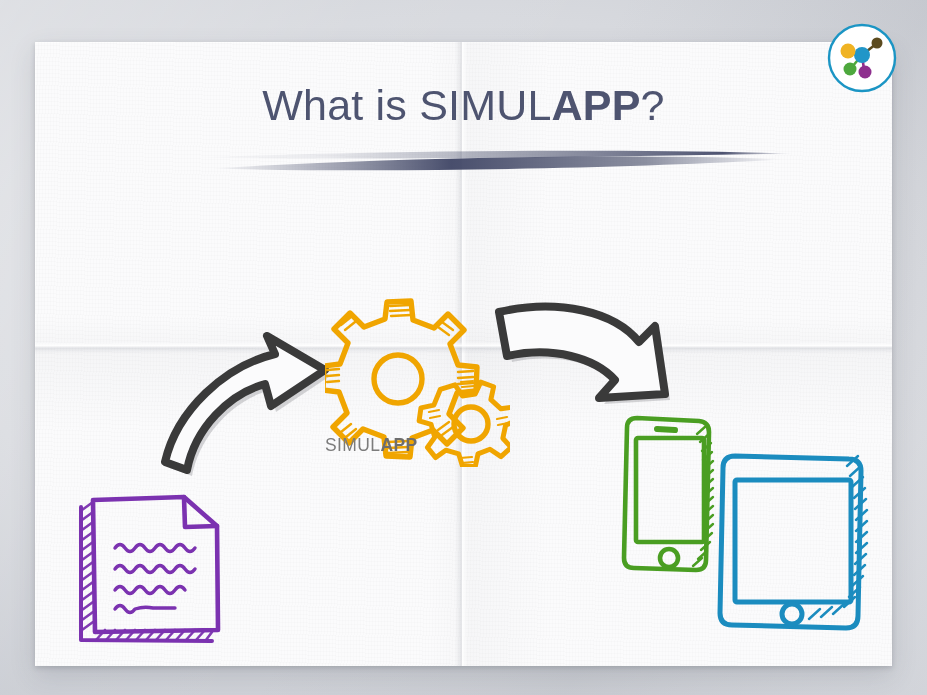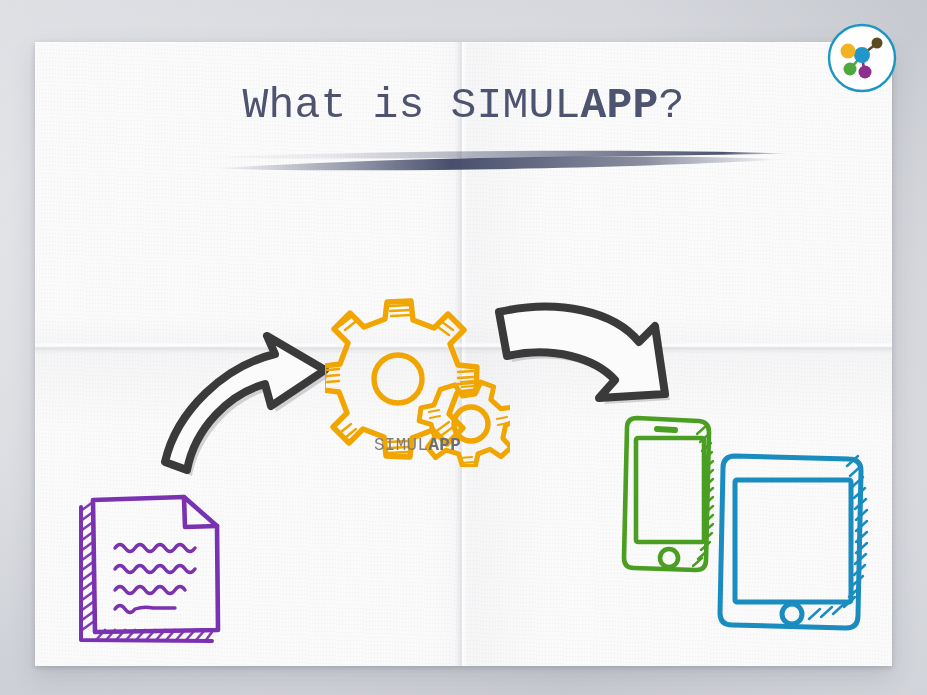--- a/index.html
+++ b/index.html
@@ -13,21 +13,20 @@
   }
 
   
   #slide-stage {
     position: relative;
     width: 927px;
     height: 695px;
     overflow: hidden;
     background:
       radial-gradient(ellipse 120% 95% at 50% 45%, #e3e5e9 0%, #d7d9de 45%, #c6c9d0 78%, #bcbfc7 100%);
-    font-family: Liberation Mono, monospace;
   }
   
   #slide-backdrop-sheen {
     position: absolute;
     inset: 0;
     background:
       linear-gradient(118deg, rgba(255,255,255,0.34) 0%, rgba(255,255,255,0.06) 28%,
                       rgba(255,255,255,0.00) 48%, rgba(120,124,134,0.09) 72%,
                       rgba(255,255,255,0.16) 100%);
     pointer-events: none;
@@ -156,21 +155,21 @@
   #art-arrow-left{ left: 112px; top: 290px; width: 200px; height: 160px; }
   #art-gears     { left: 290px; top: 250px; width: 185px; height: 175px; }
   #art-arrow-right{left: 452px; top: 248px; width: 200px; height: 145px; }
   #art-devices   { left: 570px; top: 368px; width: 280px; height: 240px; }
 
   #gear-caption {
     position: absolute;
     left: 290px;
     top: 393px;
     width: 185px;
-    text-align: center;
+    text-align: left;
     font-size: 17.5px;
     font-weight: 400;
     color: #7c7c7c;
     letter-spacing: 0.4px;
     z-index: 20;
     white-space: pre;
   }
   #gear-caption .t-strong { font-weight: 700; color: #6e6e6e; }
 </style>
 </head>

